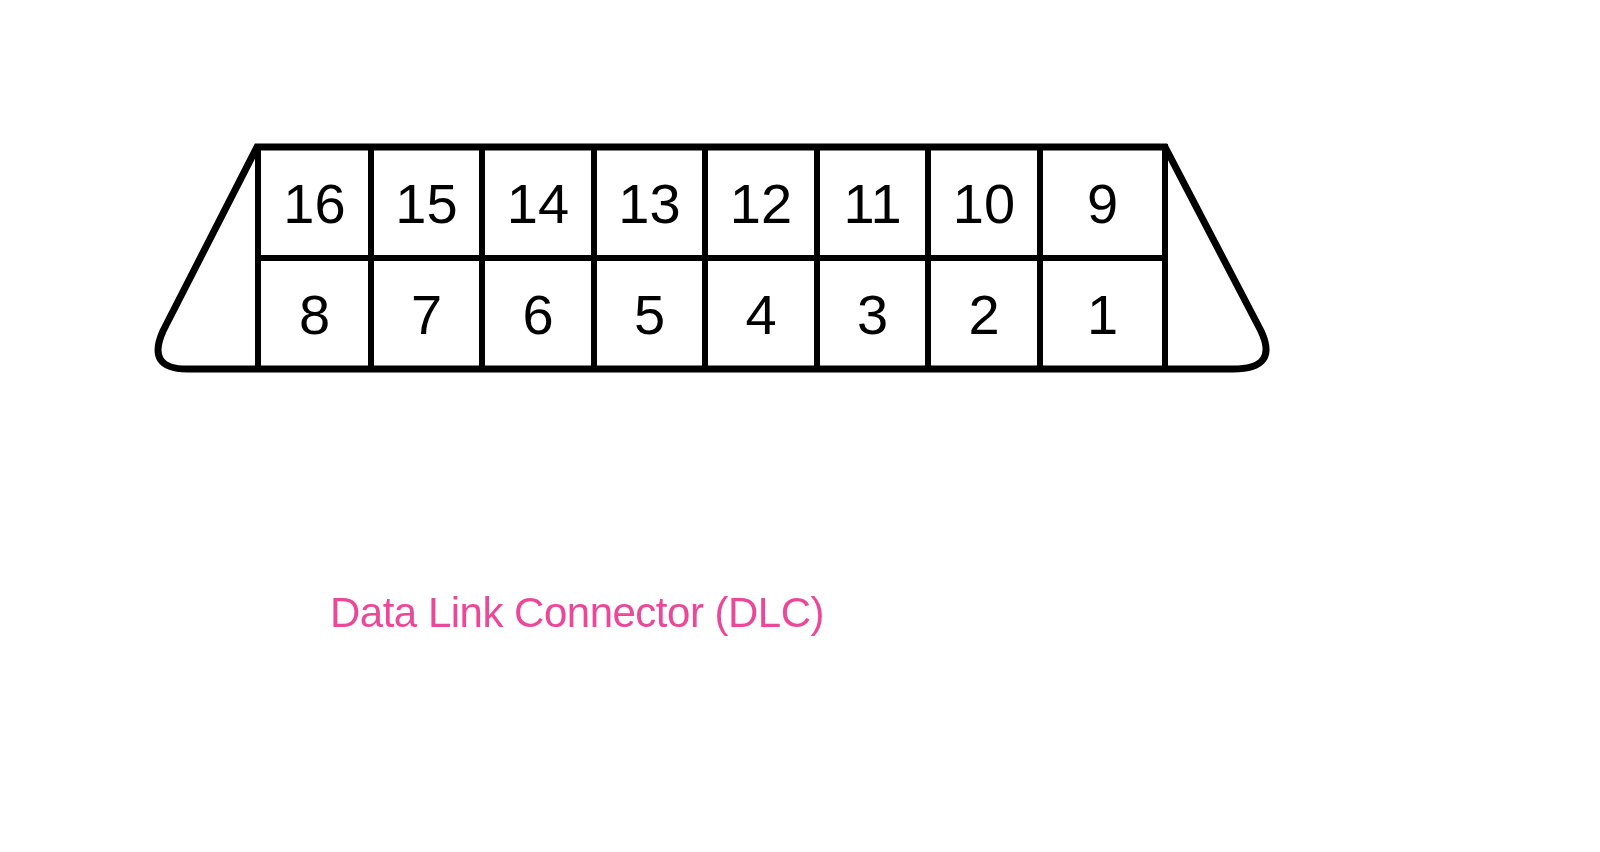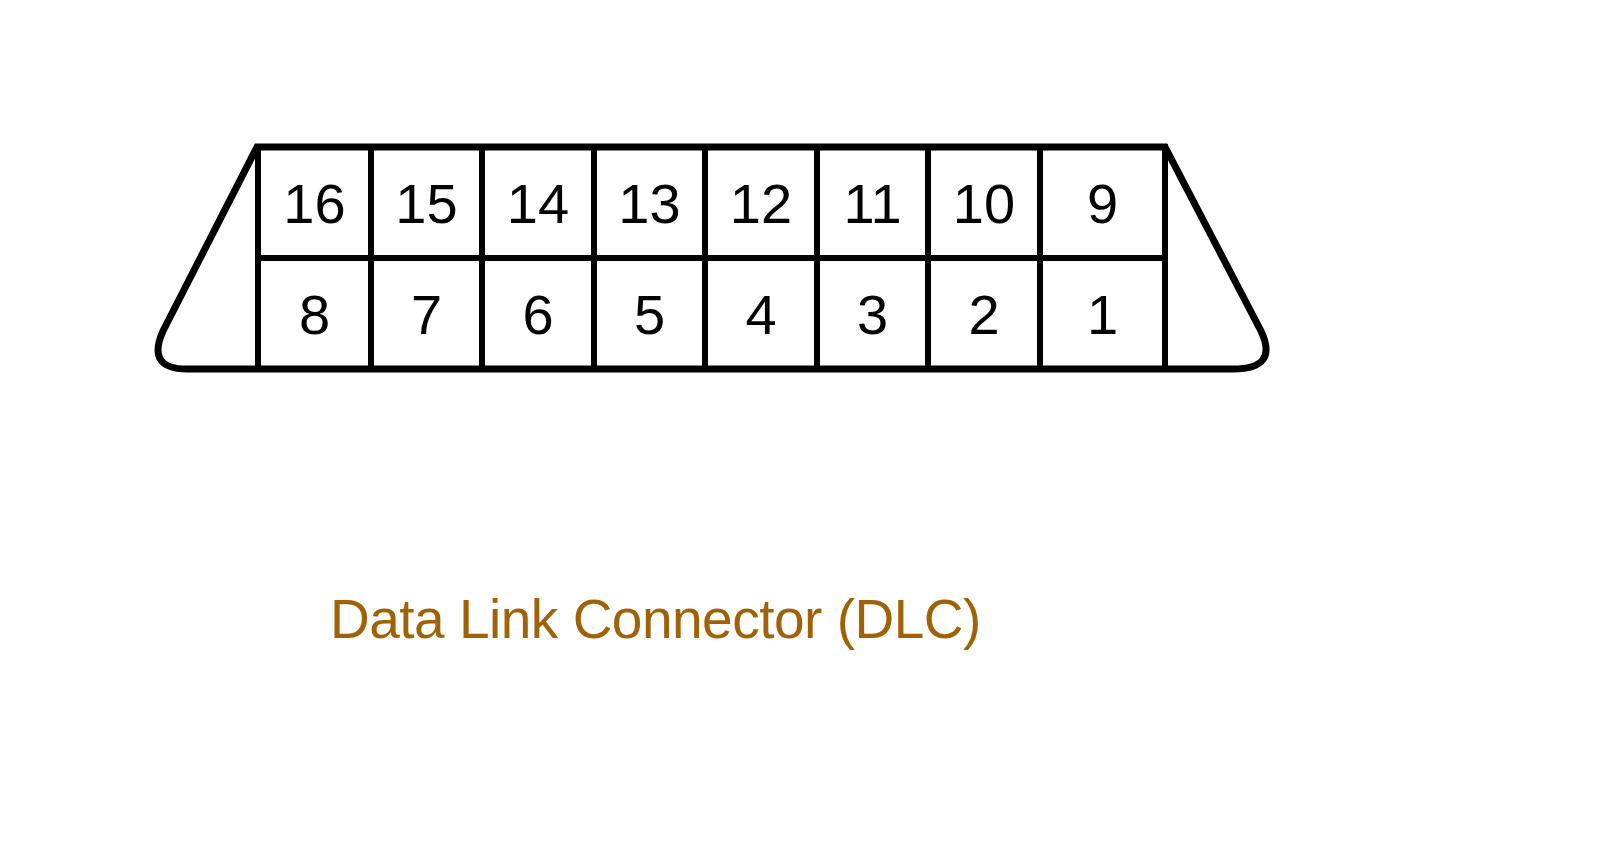--- a/index.html
+++ b/index.html
@@ -19,23 +19,23 @@
   }
   .diagram-svg {
     position: absolute;
     left: 0;
     top: 0;
   }
   .caption {
     position: absolute;
     left: 330px;
     top: 592px;
-    font-size: 55px;
+    font-size: 42px;
     line-height: 1;
-    color: #a16207;
+    color: #ec4899;
     white-space: nowrap;
     letter-spacing: -0.5px;
     text-align: right;
   }
   .figure-code {
     position: absolute;
     left: 1344px;
     top: 763px;
     font-size: 46px;
     line-height: 1;

